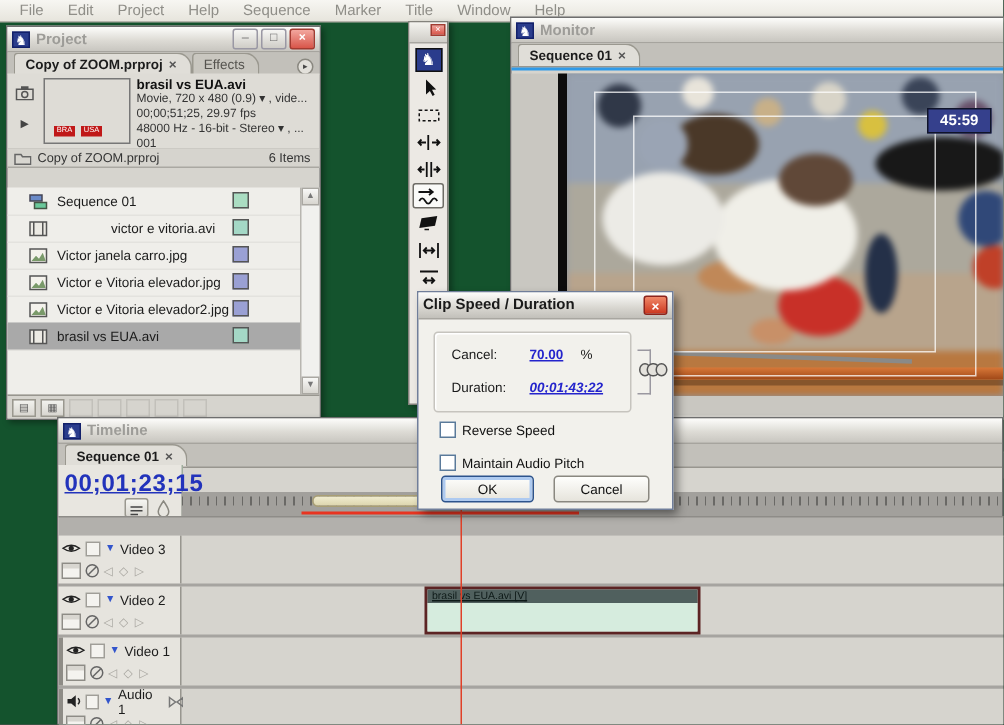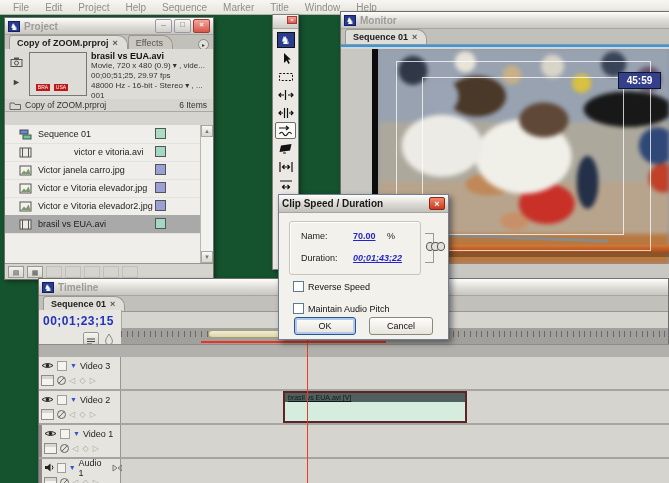--- a/index.html
+++ b/index.html
@@ -134,21 +134,21 @@
   .ganglink i{width:7px;height:7px;border:1.5px solid #555;border-radius:50%;margin-left:-3px;background:#e4e2dc;}
   .checkbox{width:11px;height:11px;background:#fff;border:1px solid #5a7a9a;box-sizing:border-box;}
   .cblabel{font-size:9px;color:#111;}
   .dlgbtn{position:absolute;height:18px;background:linear-gradient(#fefefc,#e6e4dc);border:1px solid #8a8880;border-radius:3px;
     font-size:9px;color:#111;text-align:center;line-height:16px;box-sizing:border-box;}
   .dlgbtn.focus{border-color:#2c538c;box-shadow:inset 0 0 0 2px #aecaf0;}
 
   
   .timeline{left:38px;top:278px;width:631px;height:205px;}
   .tl-leftcol{left:0;top:31px;width:82px;height:47px;background:#e8e6e0;border-right:1px solid #a0Ae9e;}
-  .tl-tc{font-size:12px;font-weight:bold;letter-spacing:.5px;}
+  .tl-tc{font-size:16px;font-weight:bold;text-decoration:underline;letter-spacing:.5px;}
   .tl-btn{position:absolute;width:16px;height:13px;border:1px solid #9a988f;border-radius:2px;background:linear-gradient(#f6f6f2,#dad8d2);box-sizing:border-box;}
   .ruler-top{left:82px;top:31px;width:547px;height:18px;background:#d2d0ca;border-bottom:1px solid #b0aea8;border-radius:7px 0 0 0;}
   .rlabel{position:absolute;top:4px;transform:translateX(-50%);font-size:8px;color:#3a3a36;white-space:nowrap;}
   .ruler-low{left:82px;top:49px;width:547px;height:16px;background:#a2a09c;
     background-image:repeating-linear-gradient(90deg,rgba(50,50,48,.5) 0 1px,transparent 1px 5.72px);
     background-size:100% 6px;background-repeat:no-repeat;background-position:0 3px;}
   .workarea{position:absolute;left:87px;top:2px;width:166px;height:8px;background:linear-gradient(#f0ecd0,#ddd6ae);
     border:1px solid #a89e74;border-radius:4px;box-sizing:border-box;}
   .redpreview{position:absolute;height:2px;z-index:5;}
   .spacer{left:0;top:65px;width:631px;height:13px;background:#b2b0ac;border-top:1px solid #8e8c88;}
@@ -540,21 +540,21 @@
     <div class="abs playhead-marker" style="left:263px;top:46px;"></div>
     <div class="abs playhead-line" style="left: 268px; top: 57px; height: 148px; background-color: rgb(224, 64, 40);"></div>
   </div>
 
   <div class="abs dialog">
     <div class="dlg-tb">
       <span class="dlg-title">Clip Speed / Duration</span>
       <span class="dlg-x">×</span>
     </div>
     <div class="groupbox"></div>
-    <span class="abs fldlabel" style="left:22px;top:36px;">Name:</span>
+    <span class="abs fldlabel" style="left:22px;top:36px;">Cancel:</span>
     <span class="abs hottext" style="left: 74px; top: 36px; color: rgb(36, 36, 204);">70.00</span>
     <span class="abs fldlabel" style="left:108px;top:36px;">%</span>
     <span class="abs fldlabel" style="left:22px;top:58px;">Duration:</span>
     <span class="abs hottext" style="left: 74px; top: 58px; color: rgb(36, 36, 204); font-style: italic;">00;01;43;22</span>
     <div class="gangline"></div>
     <div class="ganglink">
         <i></i>
         <i></i>
         <i></i>
       </div>

